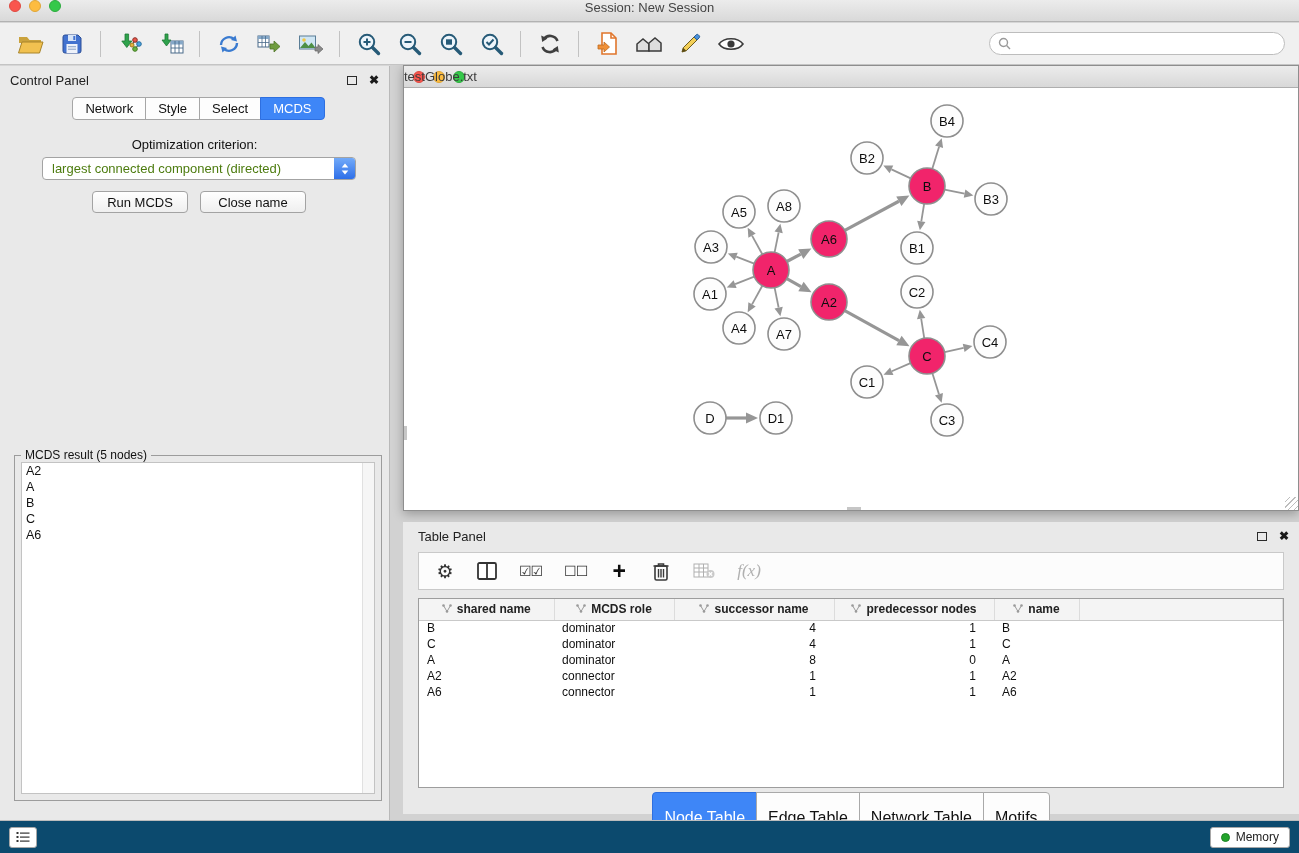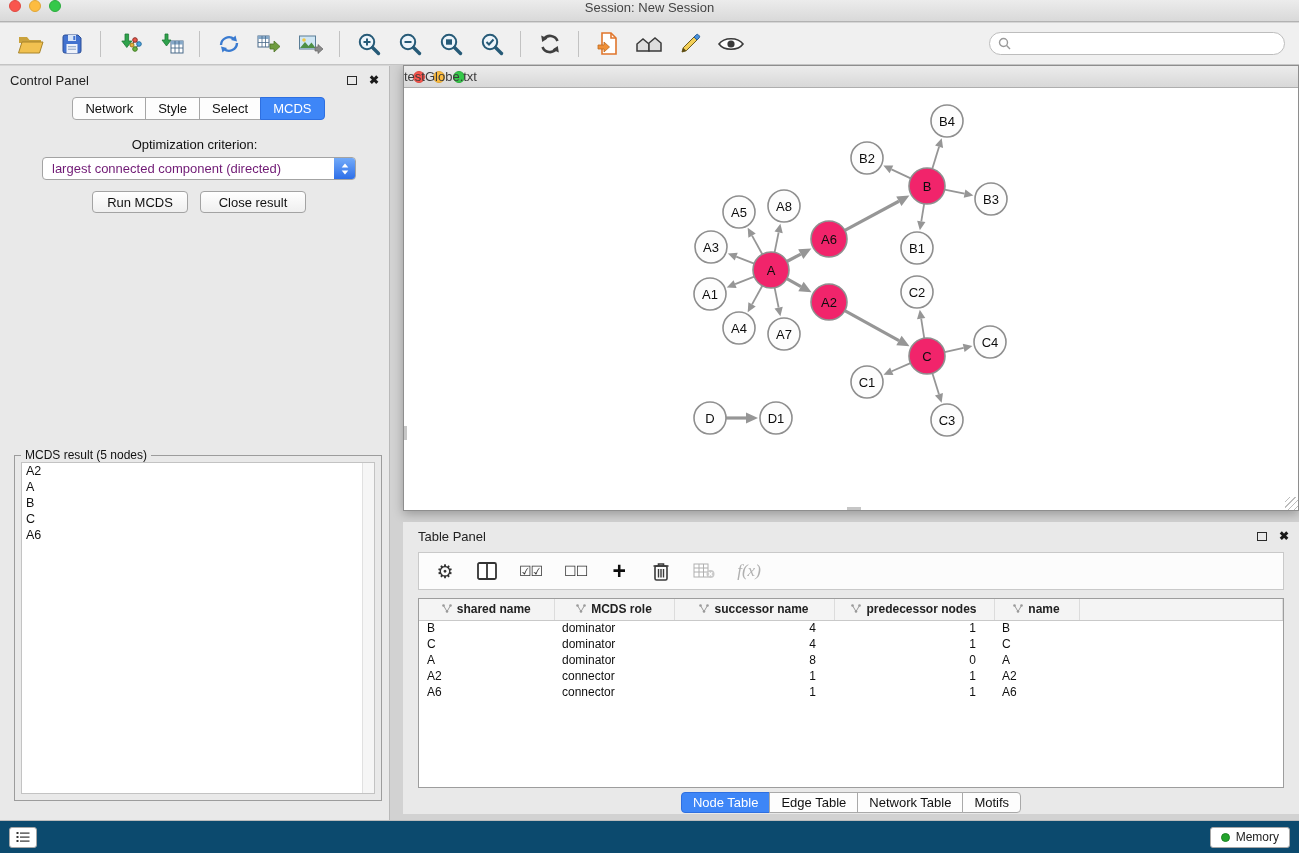--- a/index.html
+++ b/index.html
@@ -43,21 +43,21 @@
 .panel-head .spacer{flex:1}
 .float-ico{width:10px;height:9px;border:1.5px solid #2a2a2a;display:inline-block;margin-right:12px}
 .close-ico{font-size:12px;font-weight:bold;color:#1a1a1a;line-height:1}
 .cp-tabs{position:absolute;left:0;right:0;top:31px;display:flex;justify-content:center}
 .seg-tab{padding:3px 12px;font-size:13px;background:#fdfdfd;border:1px solid #a6a6a6;margin-left:-1px;color:#111}
 .seg-tab:first-child{border-radius:4px 0 0 4px;margin-left:8px}
 .seg-tab:last-child{border-radius:0 4px 4px 0}
 .seg-tab.active{background:#3e86f7;border-color:#2e6fe0;color:#fff}
 .opt-label{position:absolute;left:0;right:0;top:71px;text-align:center;font-size:13px;color:#111}
 .dropdown{position:absolute;left:42px;top:91px;width:314px;height:23px;background:#fff;
-  border:1px solid #a3a3a3;border-radius:4px;display:flex;align-items:center;padding-left:9px;font-size:13px;color:#701a75}
+  border:1px solid #a3a3a3;border-radius:4px;display:flex;align-items:center;padding-left:9px;font-size:13px;color:#4d7c0f}
 .dropdown .cap{position:absolute;right:0;top:0;width:21px;height:21px;
   background:linear-gradient(#72aaf9,#2e6fe8);border-radius:0 3px 3px 0;
   display:flex;align-items:center;justify-content:center}
 .cp-btn{position:absolute;top:125px;height:22px;background:linear-gradient(#ffffff,#efefef);
   border:1px solid #a3a3a3;border-radius:4px;font-size:13px;font-family:inherit;color:#111;
   display:flex;align-items:center;justify-content:center}
 .run-btn{left:92px;width:96px}
 .closep-btn{left:200px;width:106px}
 .result-box{position:absolute;left:14px;top:389px;width:368px;height:346px;border:1px solid #9c9c9c}
 .result-legend{position:absolute;top:-8px;left:6px;background:#e9e9e9;padding:0 4px;font-size:12px;color:#111}
@@ -88,21 +88,21 @@
 .fx{font-family:"Liberation Serif",serif;font-style:italic;font-size:17px;color:#b0b0b0}
 .table-wrap{position:absolute;left:15px;top:76px;width:866px;height:190px;background:#fff;
   border:1px solid #9d9d9d;overflow:hidden}
 table.node-table{border-collapse:collapse;table-layout:fixed;width:100%;font-size:12px}
 .node-table th{height:21px;background:#f4f4f4;border-right:1px solid #dcdcdc;border-bottom:1px solid #c9c9c9;
   font-weight:bold;color:#222;overflow:hidden;white-space:nowrap}
 .node-table th .thwrap{display:flex;align-items:center;justify-content:center;gap:5px}
 .node-table td{height:16px;padding:0 8px;white-space:nowrap;overflow:hidden;color:#101010}
 .node-table td.num{text-align:right;padding-right:18px}
 .tp-tabs{position:absolute;left:0;right:0;top:270px;display:flex;justify-content:center}
-.tab2{padding:2px 11px;font-size:13px;background:#fdfdfd;border:1px solid #a9a9a9;margin-left:-1px;color:#111}
+.tab2{padding:16px 11px;font-size:16px;background:#fdfdfd;border:1px solid #a9a9a9;margin-left:-1px;color:#111}
 .tab2:first-child{border-radius:4px 0 0 4px;margin-left:0}
 .tab2:last-child{border-radius:0 4px 4px 0}
 .tab2.active{background:#3e86f7;border-color:#2e6fe0;color:#fff}
 </style>
 </head>
 <body>
 
 <div class="app">
 
   <div class="titlebar">
@@ -270,21 +270,21 @@
     <div class="dropdown">
       <span>largest connected component (directed)</span>
       <span class="cap">
         <svg width="8" height="12" viewBox="0 0 8 12">
           <polygon points="4,0.5 7.3,4.5 0.7,4.5" fill="#fff"></polygon>
           <polygon points="4,11.5 7.3,7.5 0.7,7.5" fill="#fff"></polygon>
         </svg>
       </span>
     </div>
     <button class="cp-btn run-btn">Run MCDS</button>
-    <button class="cp-btn closep-btn">Close result</button>
+    <button class="cp-btn closep-btn">Close name</button>
     <div class="result-box">
       <span class="result-legend">MCDS result (5 nodes)</span>
       <div class="result-inner" id="mcds-list">
         <div class="result-track"></div>
       <div class="mcds-item">A2</div>
           <div class="mcds-item">A</div>
           <div class="mcds-item">B</div>
           <div class="mcds-item">C</div>
           <div class="mcds-item">A6</div>
         </div>

